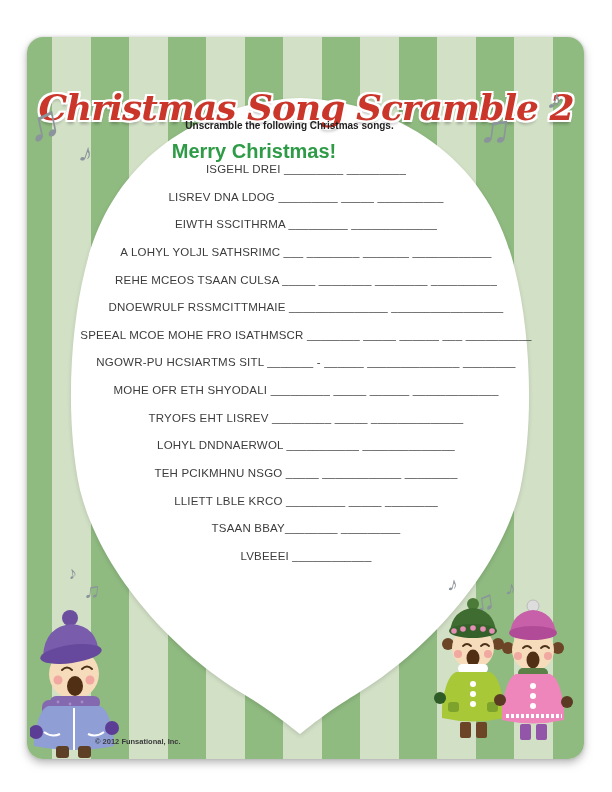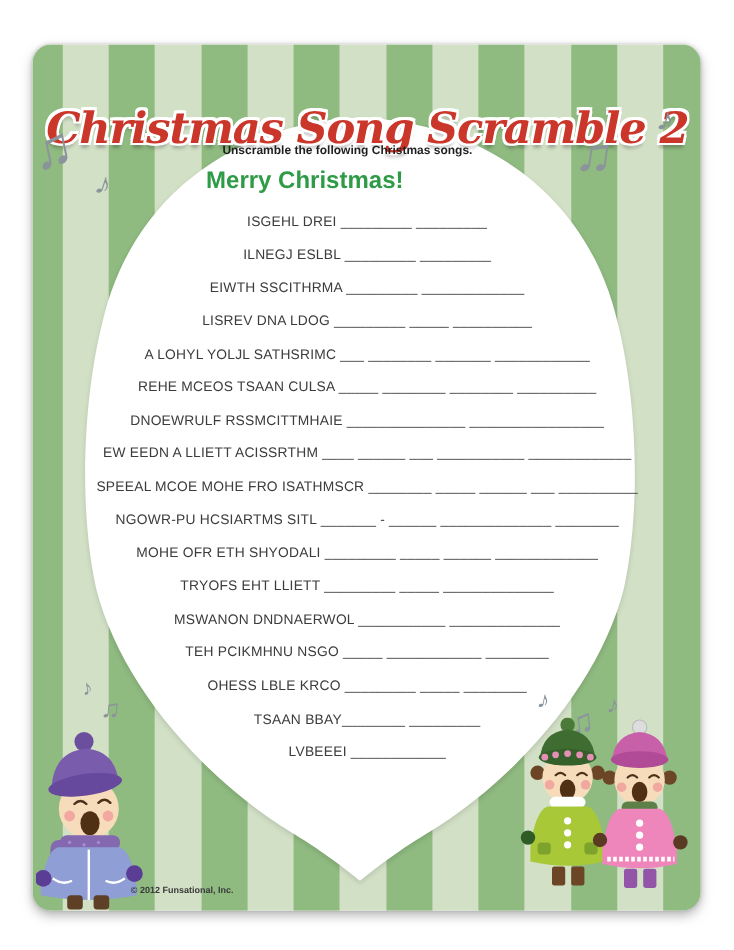--- a/index.html
+++ b/index.html
@@ -28,42 +28,42 @@
   }
   .subtitle{
     position:absolute;left:0;top:120px;width:579px;text-align:center;
     font-size:10px;font-weight:bold;color:#1f1f1f;
   }
   .greeting{
     position:absolute;left:0;top:140px;width:508px;text-align:center;
     font-size:20px;font-weight:bold;color:#2e9b47;
   }
   
-  .songs{position:absolute;left:66px;top:172px;width:480px;}
+  .songs{position:absolute;left:66px;top:156px;width:480px;}
   .song-row{
     height:27.65px;line-height:27.65px;text-align:center;white-space:nowrap;
     font-size:11.5px;letter-spacing:.2px;color:#3c3c3c;
   }
   
   .note{position:absolute;color:#8b949b;line-height:1;}
   .n-tl1{left:26px;top:100px;font-size:46px;transform:rotate(-12deg);}
   .n-tl2{left:80px;top:140px;font-size:26px;transform:rotate(18deg);}
   .n-tr1{left:480px;top:108px;font-size:42px;transform:rotate(8deg);}
   .n-tr2{left:548px;top:86px;font-size:28px;transform:rotate(15deg);}
   .n-ml1{left:68px;top:564px;font-size:18px;transform:rotate(-10deg);}
   .n-ml2{left:84px;top:580px;font-size:22px;transform:rotate(6deg);}
   .n-mr1{left:448px;top:574px;font-size:20px;transform:rotate(12deg);}
   .n-br1{left:474px;top:588px;font-size:28px;transform:rotate(-8deg);}
   .n-br2{left:506px;top:578px;font-size:20px;transform:rotate(10deg);}
   
   .caroler-boy{position:absolute;left:30px;top:608px;}
   .caroler-girls{position:absolute;left:428px;top:598px;}
   
   .copyright{
-    position:absolute;left:109px;top:737px;font-size:7.5px;font-weight:bold;color:#3a3a3a;
+    position:absolute;left:95px;top:737px;font-size:7.5px;font-weight:bold;color:#3a3a3a;
   }
 </style>
 </head>
 <body>
 
 <div class="page">
 
   <div class="card">
     <svg class="blob" width="557" height="722" viewBox="0 0 557 722">
       <path fill="#ffffff" d="M273,61 C173,65 83,123 58,233 C43,293 38,383 53,453
@@ -84,34 +84,32 @@
   <span class="note n-tr1">♫</span>
   <span class="note n-tr2">♪</span>
   <span class="note n-ml1">♪</span>
   <span class="note n-ml2">♫</span>
   <span class="note n-mr1">♪</span>
   <span class="note n-br1">♫</span>
   <span class="note n-br2">♪</span>
 
   <div class="songs">
     <div class="song-row">ISGEHL DREI _________ _________</div>
-    <div class="song-row">ILNEGJ ESLBL _________ _________</div>
+    <div class="song-row">LISREV DNA LDOG _________ _____ __________</div>
     <div class="song-row">EIWTH SSCITHRMA _________ _____________</div>
-    <div class="song-row">LISREV DNA LDOG _________ _____ __________</div>
     <div class="song-row">A LOHYL YOLJL SATHSRIMC ___ ________ _______ ____________</div>
     <div class="song-row">REHE MCEOS TSAAN CULSA _____ ________ ________ __________</div>
     <div class="song-row">DNOEWRULF RSSMCITTMHAIE _______________ _________________</div>
-    <div class="song-row">EW EEDN A LLIETT ACISSRTHM ____ ______ ___ ___________ _____________</div>
     <div class="song-row">SPEEAL MCOE MOHE FRO ISATHMSCR ________ _____ ______ ___ __________</div>
     <div class="song-row">NGOWR-PU HCSIARTMS SITL _______ - ______ ______________ ________</div>
     <div class="song-row">MOHE OFR ETH SHYODALI _________ _____ ______ _____________</div>
-    <div class="song-row">TRYOFS EHT LLIETT _________ _____ ______________</div>
-    <div class="song-row">MSWANON DNDNAERWOL ___________ ______________</div>
+    <div class="song-row">TRYOFS EHT LISREV _________ _____ ______________</div>
+    <div class="song-row">LOHYL DNDNAERWOL ___________ ______________</div>
     <div class="song-row">TEH PCIKMHNU NSGO _____ ____________ ________</div>
-    <div class="song-row">OHESS LBLE KRCO _________ _____ ________</div>
+    <div class="song-row">LLIETT LBLE KRCO _________ _____ ________</div>
     <div class="song-row">TSAAN BBAY________ _________</div>
     <div class="song-row">LVBEEEI ____________</div>
   </div>
 
   <svg class="caroler-boy" width="110" height="152" viewBox="0 0 110 152">
     <circle cx="44" cy="66" r="25" fill="#f6dcba"></circle>
     <circle cx="40" cy="10" r="8" fill="#6b4f9e"></circle>
     <path d="M13 48 Q15 18 42 16 Q67 18 69 46 Q41 32 13 48 Z" fill="#7a5cad"></path>
     <ellipse cx="41" cy="46" rx="31" ry="9" fill="#66489c" transform="rotate(-8 41 46)"></ellipse>
     <path d="M32 62 q5 -5 10 0" stroke="#4a3018" stroke-width="2" fill="none" stroke-linecap="round"></path>

